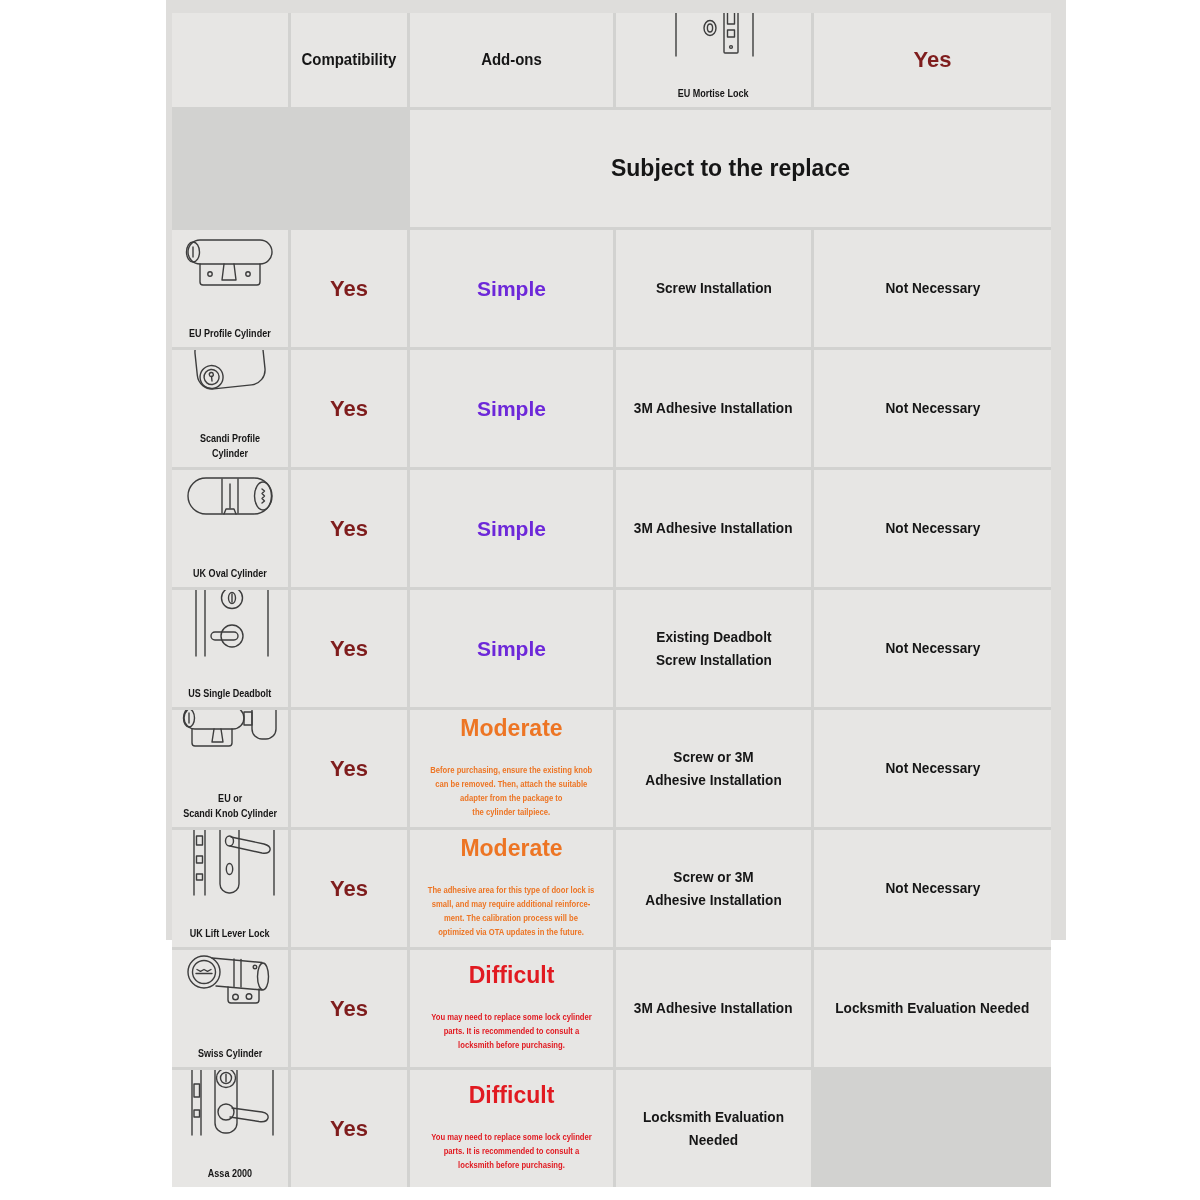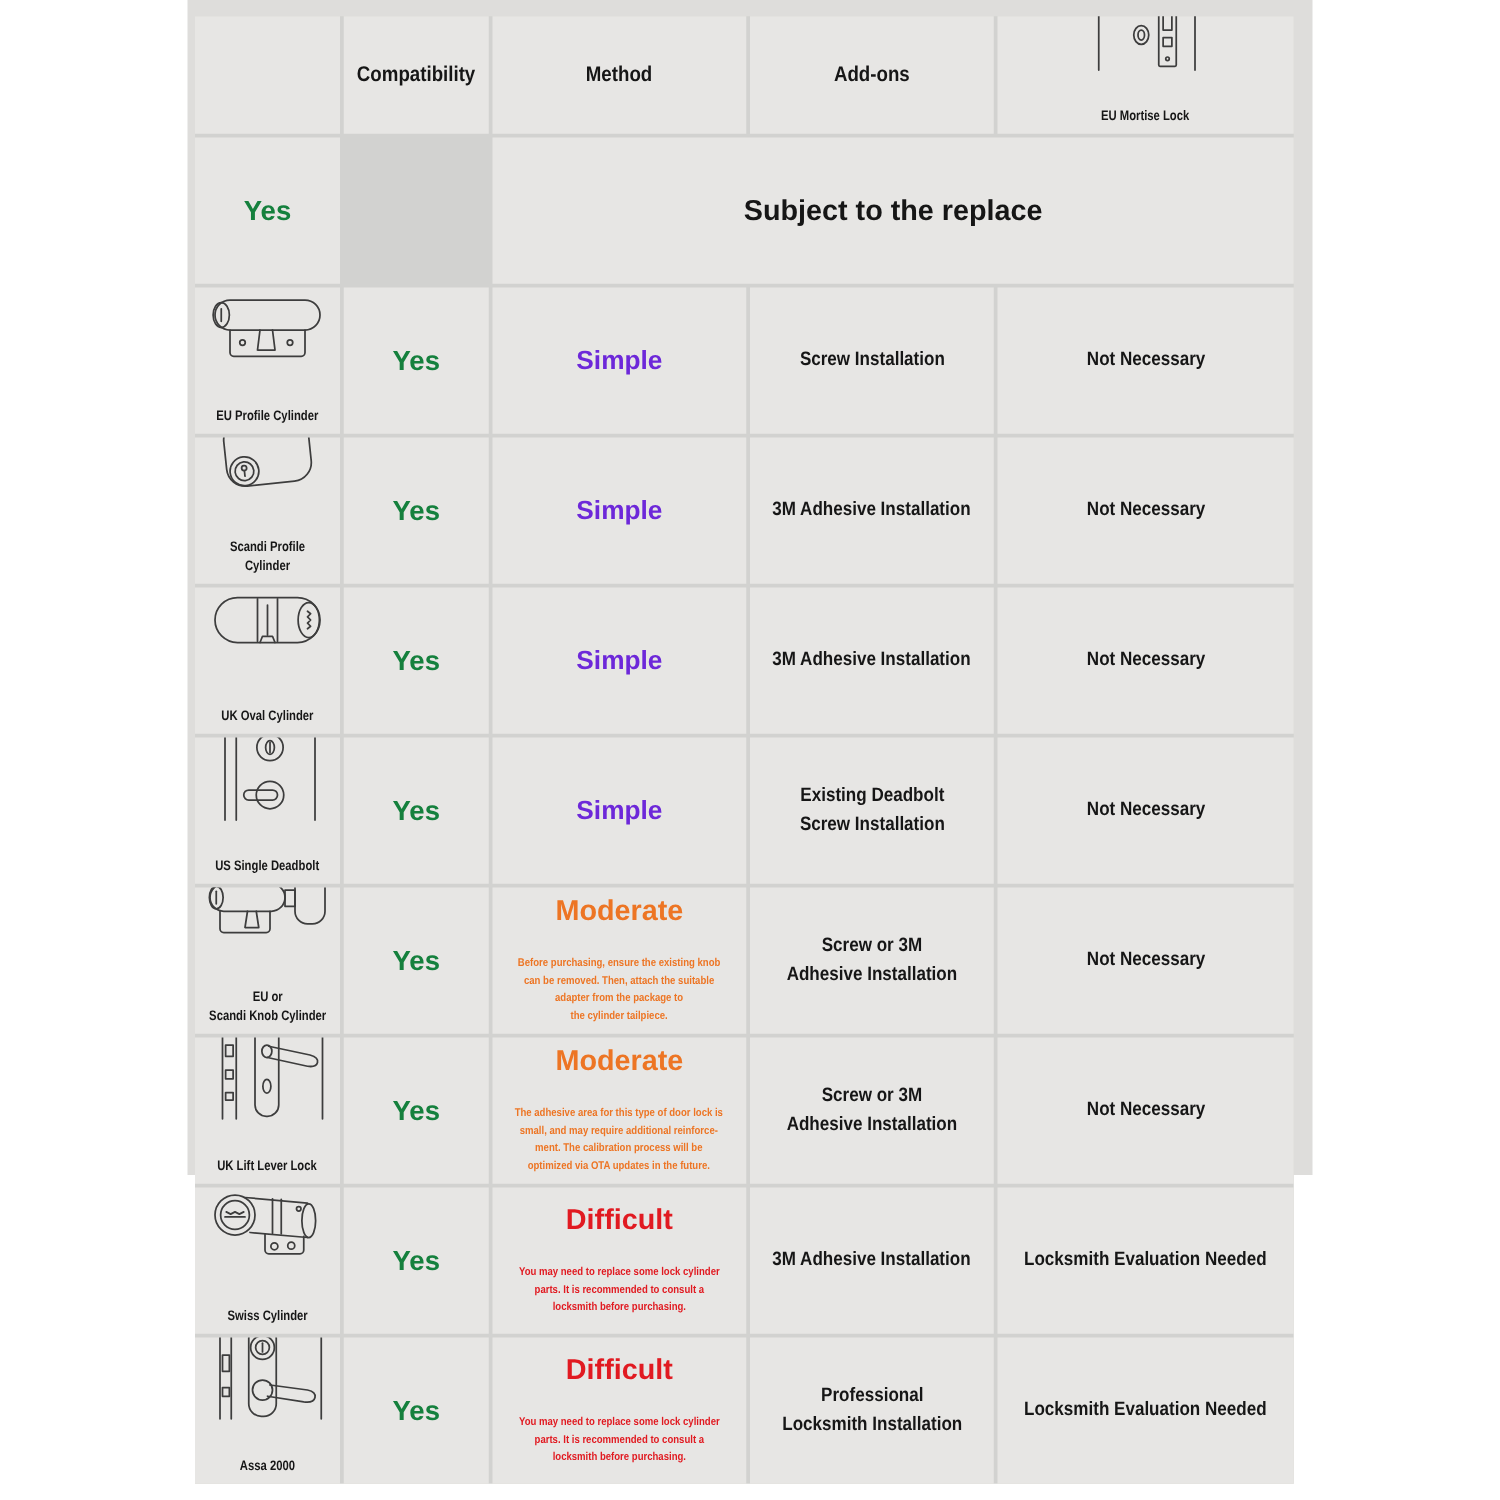--- a/index.html
+++ b/index.html
@@ -1,37 +1,37 @@
 <!DOCTYPE html>
 <html><head>
 <meta charset="utf-8">
 <style>
   html,body{margin:0;padding:0;}
   body{
     width:1200px;height:1200px;background:#ffffff;position:relative;
     font-family:"Liberation Sans", sans-serif;
     -webkit-font-smoothing:antialiased;
   }
-  .panel{position:absolute;left:150px;top:0;width:900px;height:940px;background:#dedddb;text-decoration:underline;}
+  .panel{position:absolute;left:166px;top:0;width:900px;height:940px;background:#dedddb;text-decoration:underline;}
   .grid{
     position:absolute;left:6px;top:13px;
     display:grid;
     grid-template-columns:116px 116px 203px 195px 237px;
     grid-template-rows:94px repeat(9,117px);
     gap:3px;background:#d2d2d0;
   }
   .cell{background:#e7e6e4;display:flex;align-items:center;justify-content:center;overflow:hidden;}
   .hlabel{font-size:17px;font-weight:700;color:#161616;transform:scaleX(.88);white-space:nowrap;}
   .lock-cell{flex-direction:column;justify-content:flex-end;padding-bottom:7px;gap:26px;}
   .icon-box{flex:1;display:flex;align-items:center;justify-content:center;width:100%;}
   .lock-label{
     font-size:11px;font-weight:700;color:#161616;text-align:center;
     white-space:pre-line;line-height:1.3;transform:scaleX(.82);transform-origin:center;
   }
-  .yes{font-size:22px;font-weight:700;color:#15803d;}
+  .yes{font-size:22px;font-weight:700;color:#7f1d1d;}
   .merged{grid-column:3 / 6;}
   .subject{font-size:23px;font-weight:700;color:#161616;}
   .cx-simple{font-size:21px;font-weight:700;color:#6d28d9;}
   .cx-wrap{display:flex;flex-direction:column;align-items:center;justify-content:center;gap:24px;padding:2px 0;}
   .cx-head{font-size:23px;font-weight:700;line-height:1;}
   .moderate{color:#ed7524;}
   .difficult{color:#e11a21;}
   .note{
     font-size:9px;font-weight:700;line-height:1.55;text-align:center;
     white-space:pre-line;transform:scaleX(.85);transform-origin:center;
@@ -44,23 +44,20 @@
 </style>
 </head>
 <body>
 
 <div class="panel">
   <div class="grid">
 
     <div class="cell"></div>
     <div class="cell">
       <span class="hlabel">Compatibility</span>
-    </div>
-    <div class="cell">
-      <span class="hlabel">Method</span>
     </div>
     <div class="cell">
       <span class="hlabel">Add-ons</span>
     </div>
 
     <div class="cell lock-cell">
       <div class="icon-box">
         <svg width="104" height="86" viewBox="0 0 104 86" fill="none" stroke="#3d3d3d" stroke-width="1.4" stroke-linecap="round" stroke-linejoin="round">
           <line x1="14" y1="4" x2="14" y2="82"></line>
             <line x1="91" y1="4" x2="91" y2="82"></line>
@@ -334,21 +331,17 @@
     </div>
     <div class="cell">
       <div class="cx-wrap">
         <div class="cx-head difficult">Difficult</div>
         <div class="note difficult">You may need to replace some lock cylinder
 parts. It is recommended to consult a
 locksmith before purchasing.</div>
       </div>
     </div>
     <div class="cell">
-      <span class="val">Professional
-Locksmith Installation</span>
-    </div>
-    <div class="cell">
       <span class="val">Locksmith Evaluation Needed</span>
     </div>
 
   </div>
 </div>
 
 </body></html>

